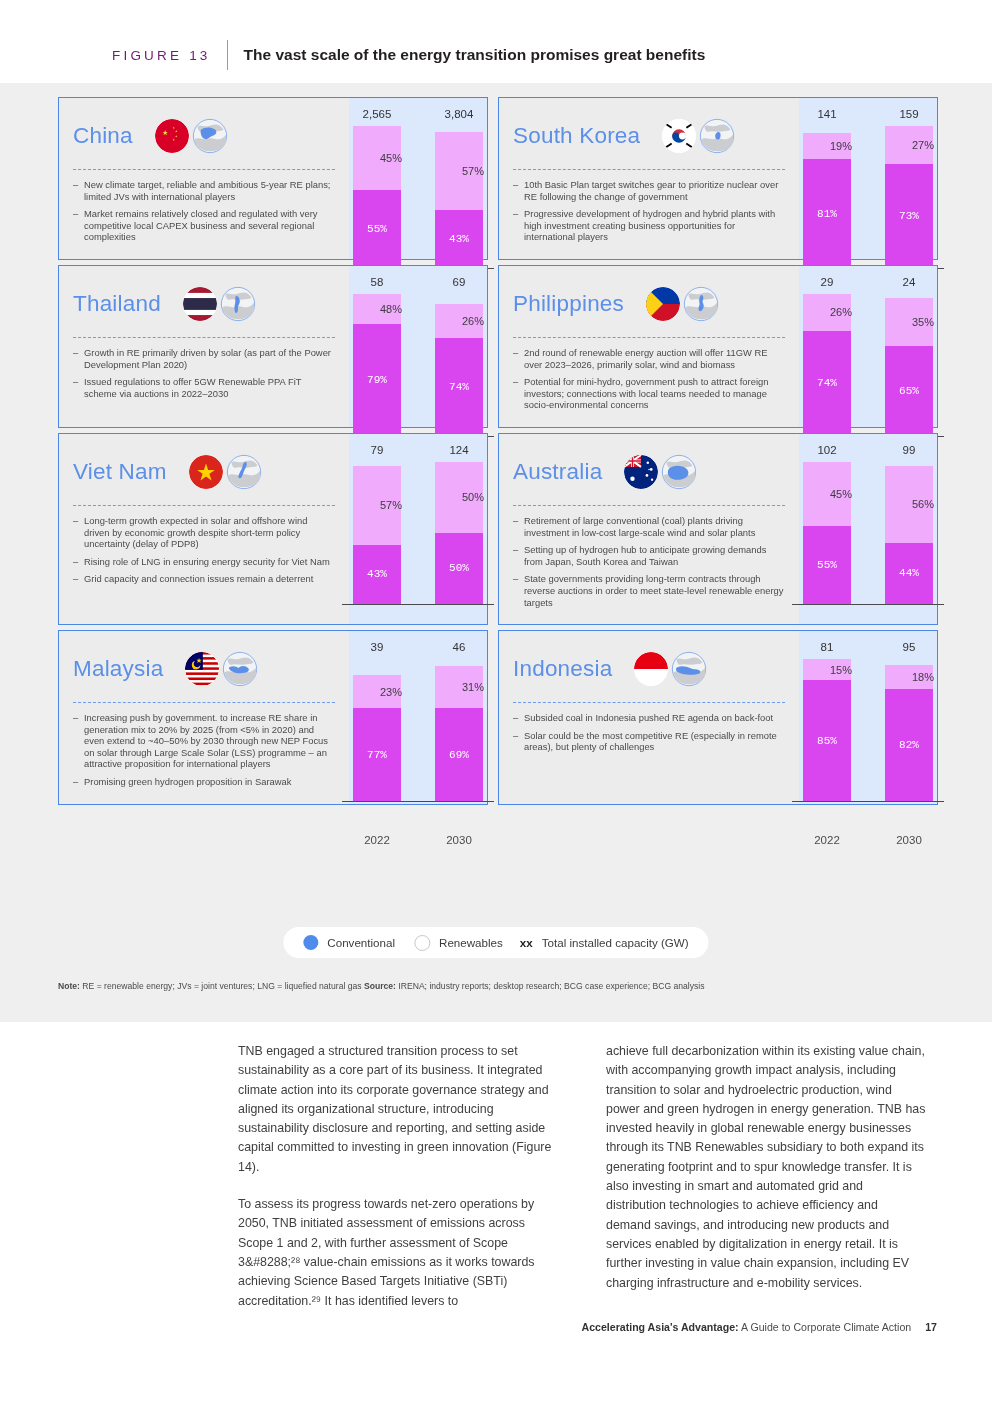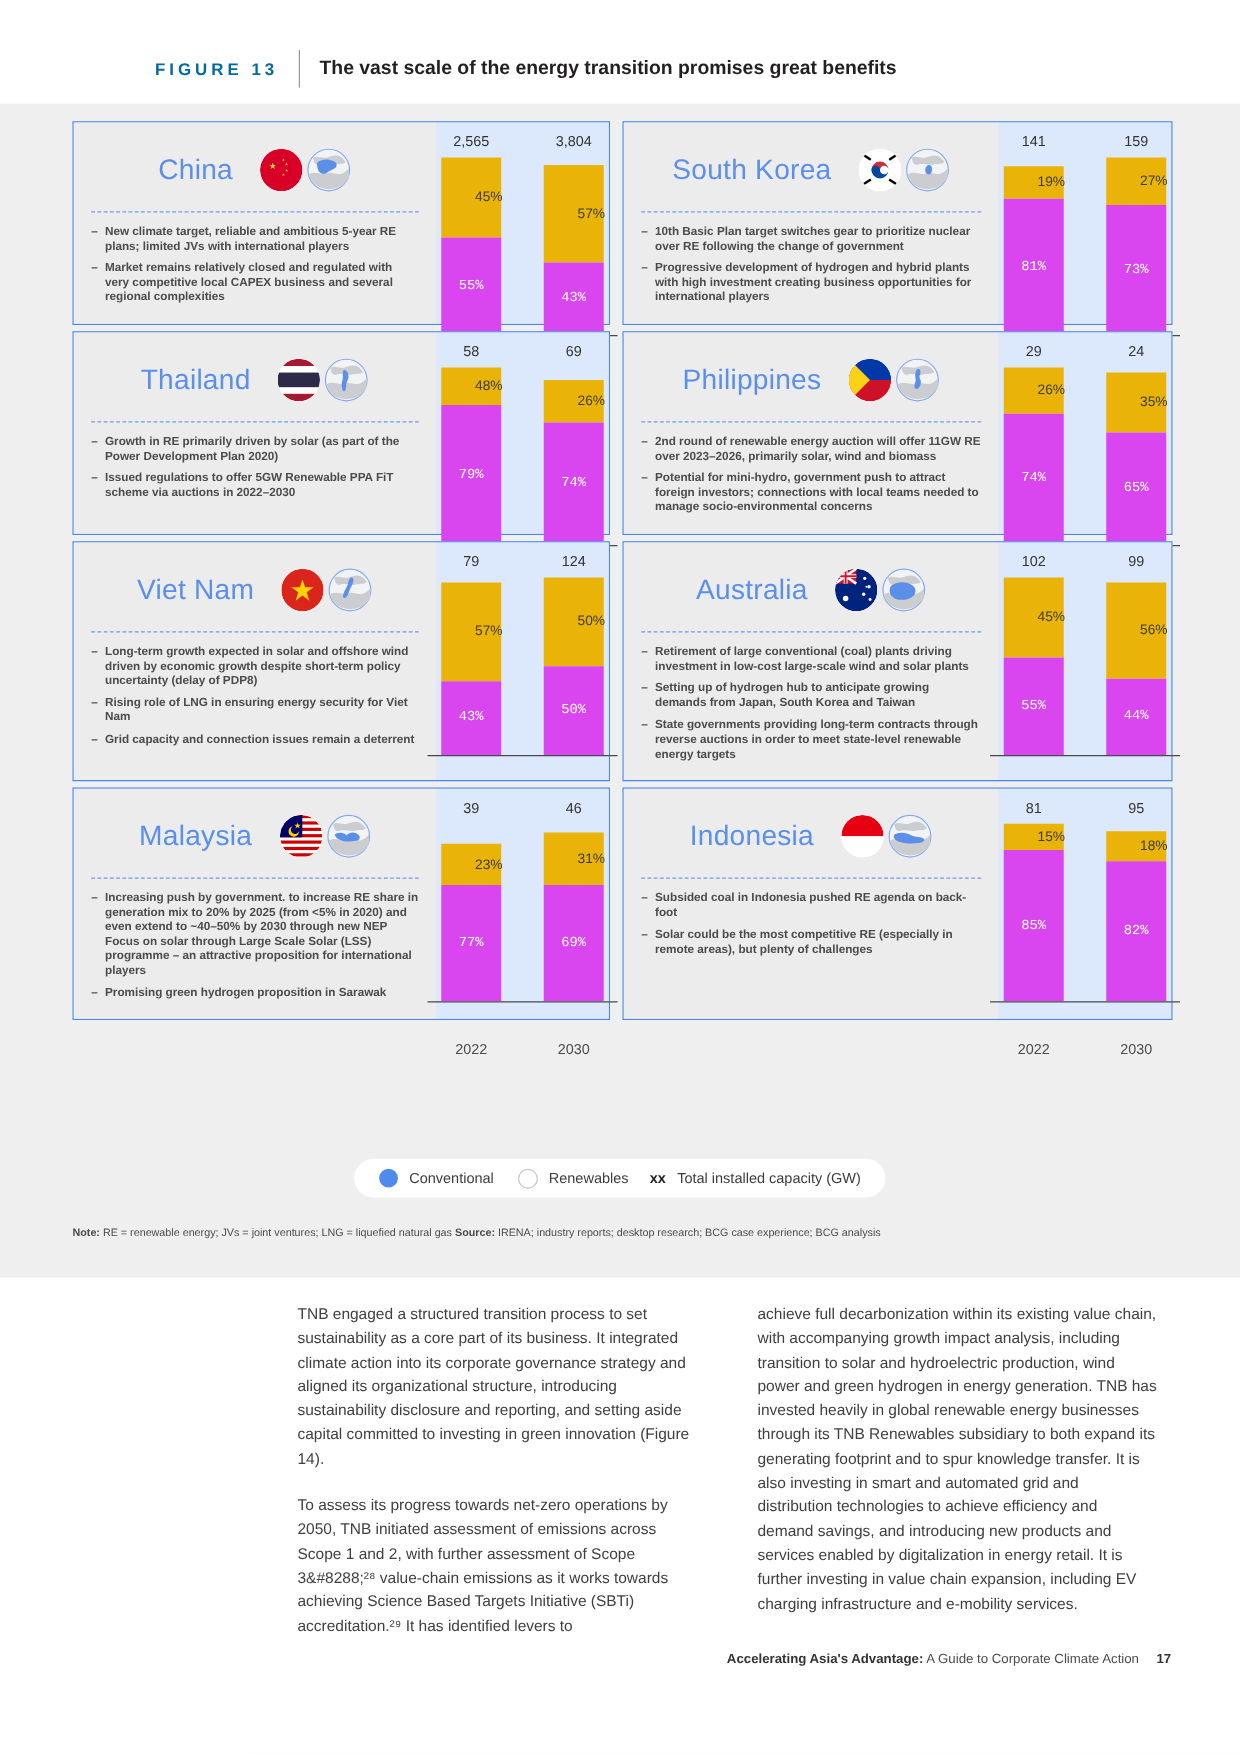--- a/index.html
+++ b/index.html
@@ -18,23 +18,22 @@
     position:absolute;left:0;top:0;width:992px;height:1022px;
     background:#efefef;
   }
   #header-strip{
     position:absolute;left:0;top:0;width:992px;height:83px;background:#ffffff;
   }
   #fig-header{
     position:absolute;left:112px;top:40px;display:flex;align-items:center;height:30px;
   }
   #fig-label{
-    font-size:13.5px;letter-spacing:3.2px;color:#0369a1;font-weight:700;
+    font-size:13.5px;letter-spacing:3.2px;color:#701a75;font-weight:400;
     white-space:nowrap;
-    margin-left:12px;
   }
   #fig-divider{
     width:1px;height:30px;background:#9b9b9b;margin:0 16px;
   }
   #fig-title{
     font-size:15.5px;font-weight:700;color:#231f20;white-space:nowrap;
   }
 
   
   #cards{
@@ -52,42 +51,42 @@
   .card-left{
     background:#ececec;
     box-sizing:border-box;
     padding:12px 14px 10px 14px;
     display:flex;flex-direction:column;
     position:relative;
   }
   .card.c-left .card-left{width:290px;}
   .card.c-right .card-left{width:300px;}
   .card-head{
-    display:flex;align-items:center;justify-content:center;
+    display:flex;align-items:center;justify-content:flex-start;
     height:52px;
     gap:22px;
   }
   .country-name{
     font-size:22.5px;color:#5b8fe8;font-weight:400;letter-spacing:.2px;
     line-height:1;white-space:nowrap;
   }
   .head-icons{display:flex;align-items:center;gap:3px;}
   .flag-icon{
     width:34px;height:34px;border-radius:50%;overflow:hidden;position:relative;
     flex:0 0 auto;background:#fff;
   }
   .globe-icon{
     width:36px;height:36px;border-radius:50%;position:relative;flex:0 0 auto;
     background:#f0f1f2;border:1px solid #7fa9ee;overflow:hidden;
   }
   .dashed-sep{
     border-top:1px dashed #6d9cea;margin:7px 0 9px 0;width:100%;
   }
   ul.bullets{
-    list-style:none;margin:0;padding:0;font-weight:bold;
+    list-style:none;margin:0;padding:0;
   }
   ul.bullets li{
     position:relative;padding-left:11px;margin-bottom:6px;
     font-size:9.4px;line-height:11.6px;color:#4b4b4b;
   }
   ul.bullets li:before{
     content:"\2013";position:absolute;left:0;top:0;color:#4b4b4b;
   }
   
   .card-chart{
@@ -103,21 +102,21 @@
   .bars{
     position:absolute;left:0;right:0;top:28px;height:142px;
     display:flex;justify-content:center;align-items:flex-end;gap:34px;
   }
   .bar-col{width:48px;height:142px;position:relative;}
   .bar-stack{
     position:absolute;bottom:0;left:0;width:100%;
     display:flex;flex-direction:column;justify-content:flex-end;
   }
   .seg-re{
-    background:#eab308;display:flex;align-items:center;justify-content:center;
+    background:#f0abfc;display:flex;align-items:center;justify-content:center;
     font-size:11px;color:#3c3c3c;padding-left:28px;
   }
   .seg-cv{
     background:#d946ef;display:flex;align-items:center;justify-content:center;
     font-size:11px;color:#ffffff;font-family:Liberation Mono, monospace;
   }
   .axis{
     position:absolute;left:50%;transform:translateX(-50%);
     top:170px;width:152px;height:1.3px;background:#4a4a4a;
   }

